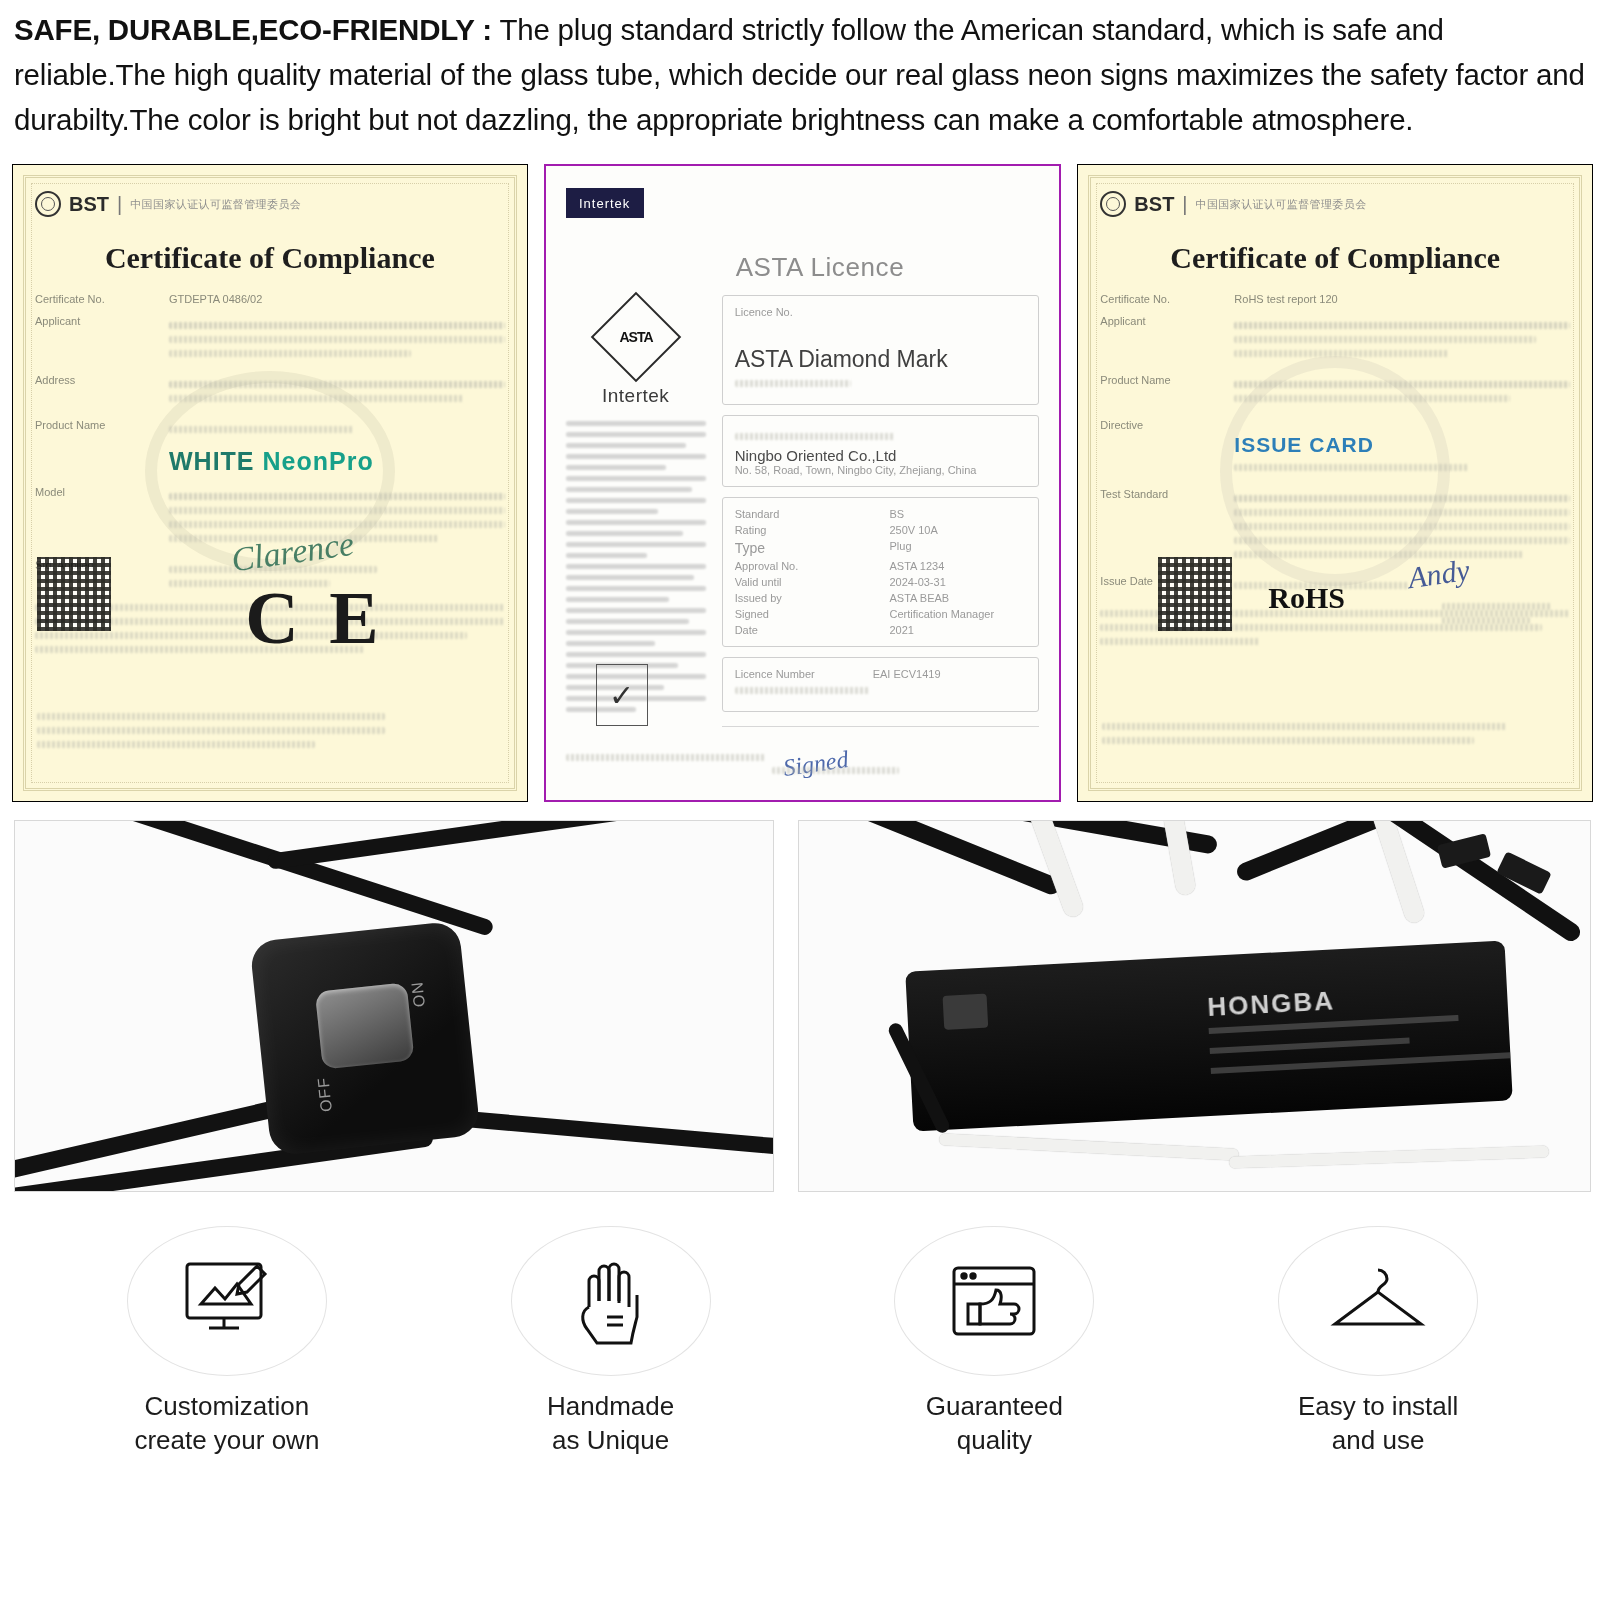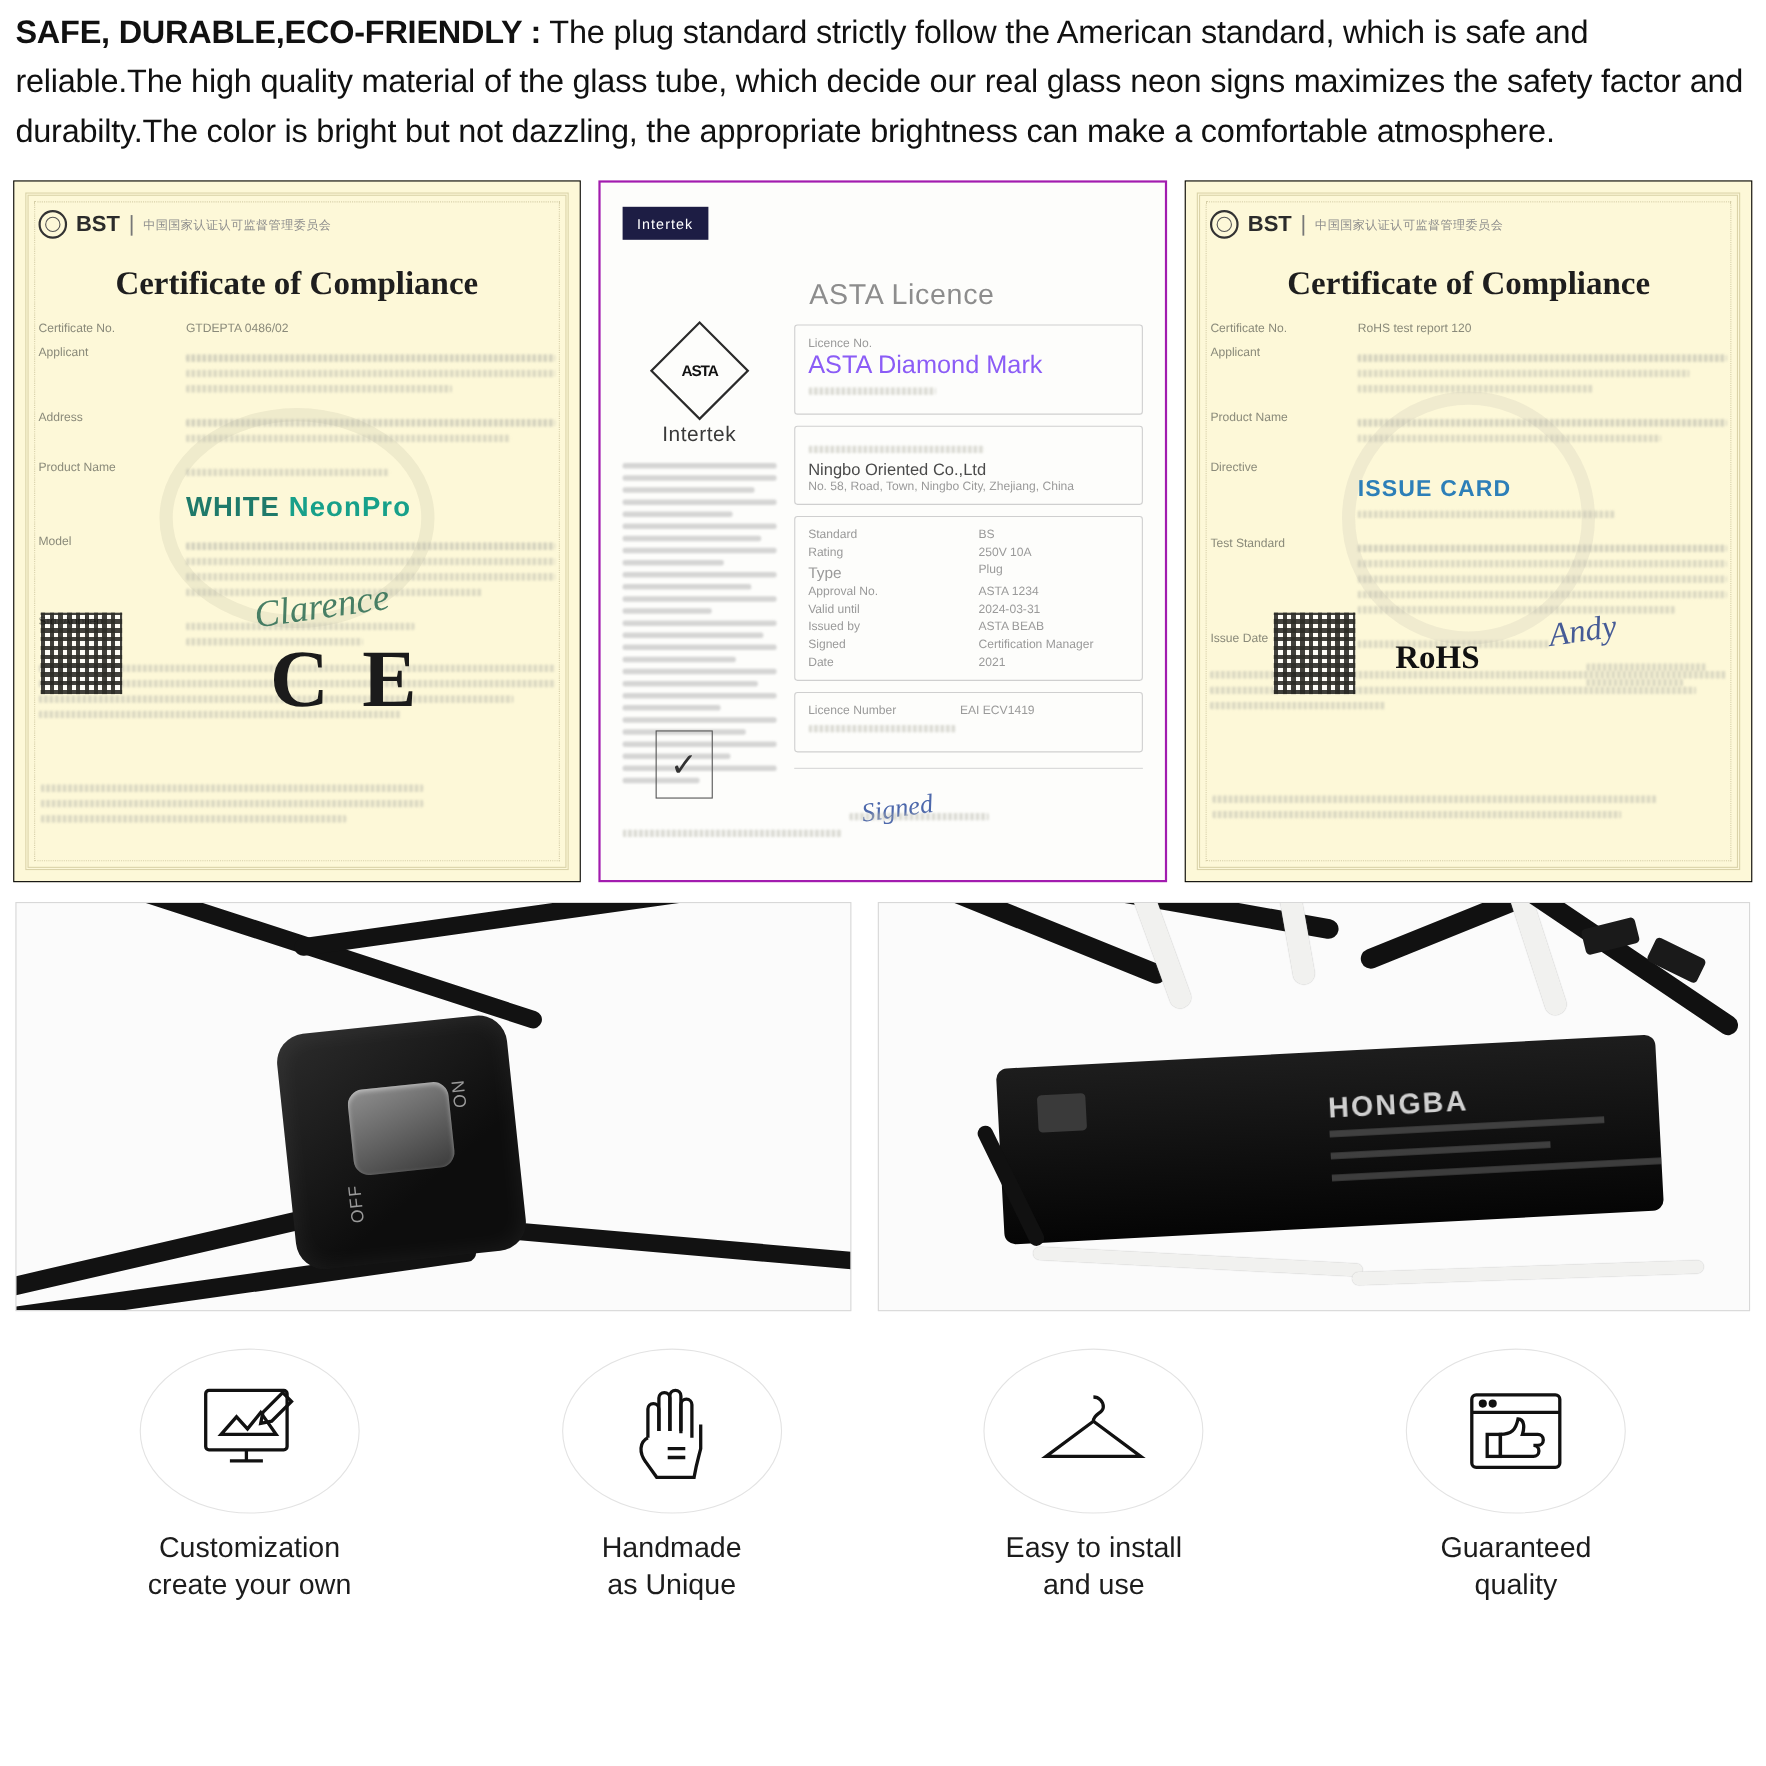--- a/index.html
+++ b/index.html
@@ -249,22 +249,23 @@
   }
   .boxfield {
     border: 1px solid #cfcfcf;
     border-radius: 3px;
     padding: 10px 12px;
     margin-bottom: 10px;
     min-height: 44px;
   }
   .boxfield .bigname {
     font-size: 23px;
-    color: #8b5cf6;
+    color: #404040;
     filter: blur(.35px);
+    margin-top: 28px;
   }
   .gridfield {
     display: grid;
     grid-template-columns: 1fr 1fr;
     gap: 4px 18px;
   }
   .uk-mark {
     position: absolute;
     left: 30px;
     bottom: 56px;
@@ -735,43 +736,43 @@
     </div>
     <div class="cap">
       <div>Handmade</div>
       <div>as Unique</div>
     </div>
   </div>
 
   <div class="feature">
     <div class="circle">
       <span>
-        <svg width="110" height="78" viewBox="0 0 110 78" fill="none" stroke="#111" stroke-width="3">
-          <path d="M55 8 a9 9 0 0 1 9 9 c0 6 -9 6 -9 13"></path>
-          <path d="M55 30 L12 62 h86 z"></path>
-        </svg>
-      </span>
-    </div>
-    <div class="cap">
-      <div>Easy to install</div>
-      <div>and use</div>
-    </div>
-  </div>
-
-  <div class="feature">
-    <div class="circle">
-      <span>
         <svg width="96" height="82" viewBox="0 0 96 82" fill="none" stroke="#111" stroke-width="3">
           <rect x="8" y="8" width="80" height="66" rx="4"></rect>
           <path d="M8 24 h80"></path>
           <circle cx="18" cy="16" r="2.2" fill="#111"></circle>
           <circle cx="27" cy="16" r="2.2" fill="#111"></circle>
           <path d="M34 64 V44 c10 0 14 -4 16 -14 c6 0 6 8 4 14 h14 a5 5 0 0 1 0 10 h-4 a5 5 0 0 1 0 10 z"></path>
           <rect x="22" y="44" width="12" height="20"></rect>
         </svg>
       </span>
     </div>
     <div class="cap">
       <div>Guaranteed</div>
       <div>quality</div>
     </div>
   </div>
+
+  <div class="feature">
+    <div class="circle">
+      <span>
+        <svg width="110" height="78" viewBox="0 0 110 78" fill="none" stroke="#111" stroke-width="3">
+          <path d="M55 8 a9 9 0 0 1 9 9 c0 6 -9 6 -9 13"></path>
+          <path d="M55 30 L12 62 h86 z"></path>
+        </svg>
+      </span>
+    </div>
+    <div class="cap">
+      <div>Easy to install</div>
+      <div>and use</div>
+    </div>
+  </div>
 </div>
 
 </body></html>

